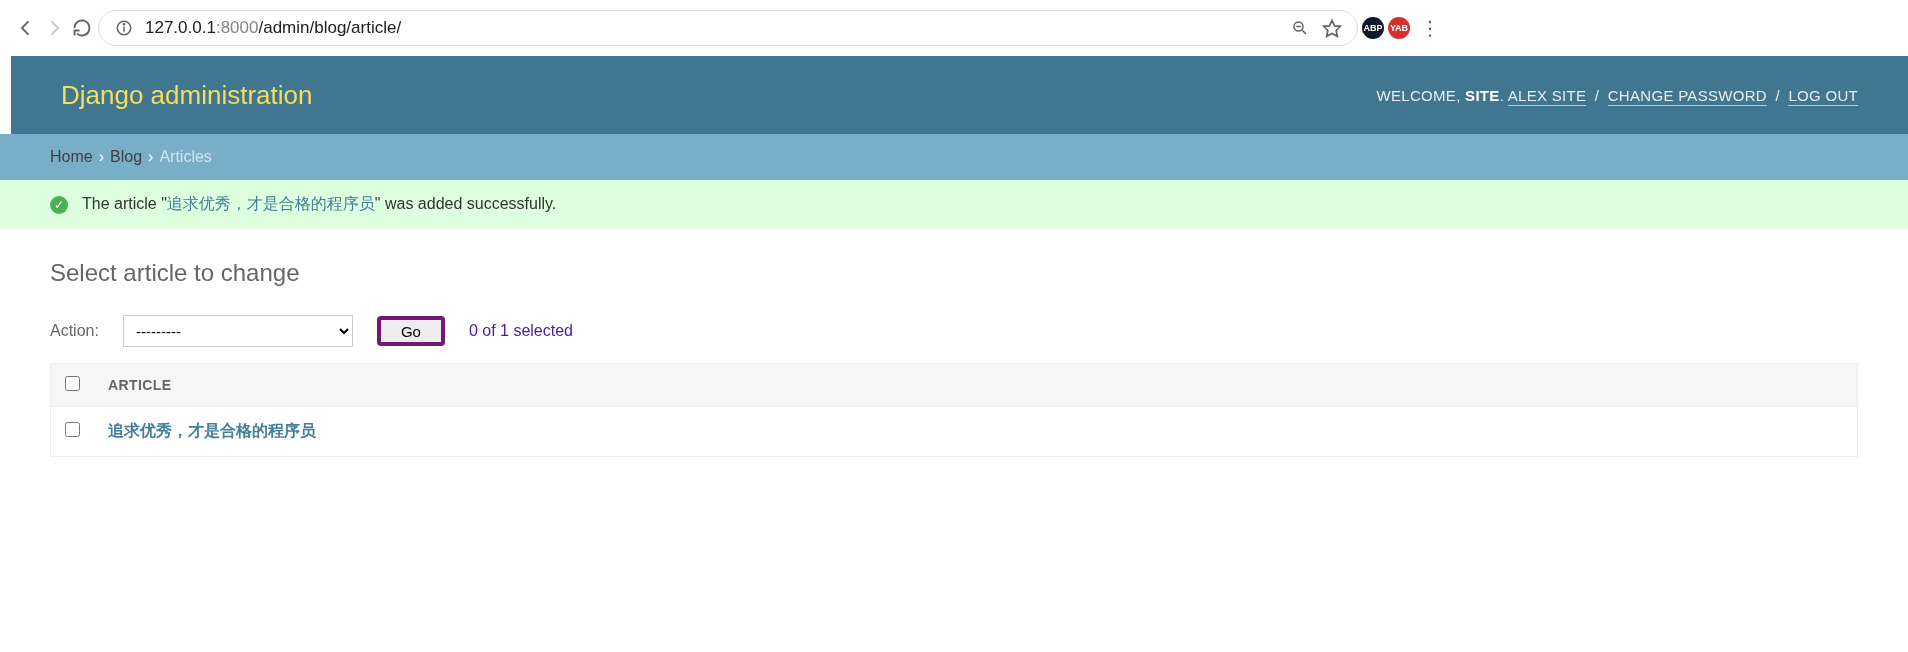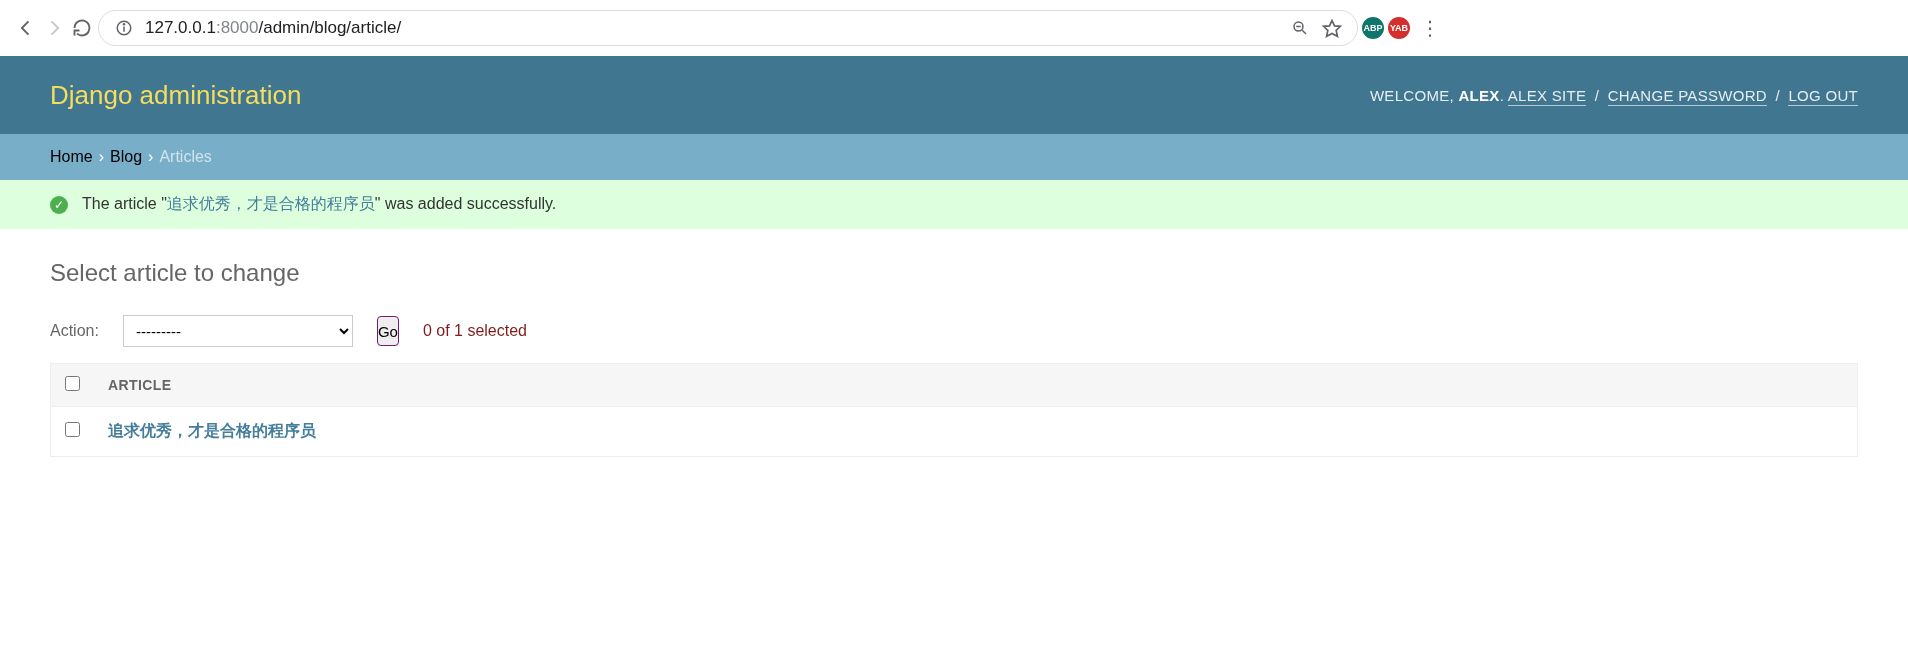--- a/index.html
+++ b/index.html
@@ -6,55 +6,55 @@
   body { font-family: "Helvetica Neue", Arial, sans-serif; font-size: 14px; color: #333; background: #fff; width: 1908px; }
 
   
   .browser-chrome { display: flex; align-items: center; height: 56px; padding: 0 14px; gap: 4px; background: #fff; }
   .nav-arrow, .reload-btn { width: 24px; height: 24px; display: flex; align-items: center; justify-content: center; cursor: pointer; color: #5f6368; }
   .nav-arrow.disabled { color: #c4c7cc; }
   .url-bar { flex: 1; display: flex; align-items: center; height: 36px; border: 1px solid #dadce0; border-radius: 18px; padding: 0 14px; gap: 10px; max-width: 1260px; }
   .url-text { flex: 1; font-size: 17px; color: #202124; }
   .url-text .host-port { color: #80868b; }
   .chrome-icon { width: 22px; height: 22px; display: flex; align-items: center; justify-content: center; color: #5f6368; }
-  .ext-badge { width: 22px; height: 22px; border-radius: 50%; background: #0f766e; color: #fff; font-size: 9px; font-weight: bold; display: flex; align-items: center; justify-content: center; }
+  .ext-badge { width: 22px; height: 22px; border-radius: 50%; background: #0f172a; color: #fff; font-size: 9px; font-weight: bold; display: flex; align-items: center; justify-content: center; }
   .ext-badge.y { background: #d32f2f; }
   .kebab { font-size: 20px; color: #5f6368; cursor: pointer; padding: 0 6px; }
 
   
-  .dj-header { background: #417690; color: #fff; height: 78px; display: flex; align-items: center; justify-content: space-between; padding: 0 50px 0 50px; }
+  .dj-header { background: #417690; color: #fff; height: 78px; display: flex; align-items: center; justify-content: space-between; padding: 0 50px 0 50px; margin-left: 11px; }
   .dj-title { color: #f5dd5d; font-size: 26px; font-weight: 400; }
   .dj-user { font-size: 15px; color: #e6eef3; letter-spacing: 0.3px; }
   .dj-user a { color: #e6eef3; text-decoration: none; border-bottom: 1px solid rgba(230,238,243,0.7); padding-bottom: 1px; cursor: pointer; }
   .dj-user .sep { margin: 0 4px; }
   .dj-user .username { font-weight: bold; color: #fff; }
 
   
   .breadcrumbs { background: #79aec8; color: #c4dce8; height: 46px; display: flex; align-items: center; padding: 0 50px; font-size: 16px; }
-  .breadcrumbs a { color: #000000; text-decoration: none; cursor: pointer; }
+  .breadcrumbs a { color: #404040; text-decoration: none; cursor: pointer; }
   .breadcrumbs .bsep { margin: 0 6px; color: #fff; }
   .breadcrumbs .current { color: #d1e4ee; }
 
   
   .messagelist { background: #dfd; color: #333; padding: 14px 50px; font-size: 16px; display: flex; align-items: center; gap: 14px; }
   .success-icon { width: 18px; height: 18px; border-radius: 50%; background: #4caf50; color: #fff; display: flex; align-items: center; justify-content: center; font-size: 12px; }
   .messagelist .obj-link { color: #447e9b; text-decoration: none; cursor: pointer; }
 
   
   .content { padding: 30px 50px; position: relative; }
   .content-header { display: flex; justify-content: space-between; align-items: center; margin-bottom: 28px; }
   .content-header h1 { font-size: 24px; font-weight: 400; color: #666; }
   .add-button { background: #999; color: #fff; padding: 8px 20px; border-radius: 24px; font-size: 15px; letter-spacing: 0.5px; display: flex; align-items: center; gap: 8px; cursor: pointer; border: none; }
   .add-button .plus { font-size: 18px; line-height: 1; }
 
   
   .actions { display: flex; align-items: center; gap: 24px; margin-bottom: 16px; color: #666; font-size: 16px; }
   .actions select { height: 32px; font-size: 15px; padding: 2px 8px; min-width: 230px; border: 1px solid #ccc; background: #fff; }
-  .actions .go { height: 30px; padding: 2px 0; font-size: 15px; border: 1px solid #701a75; background: #eee; border-radius: 4px; cursor: pointer; }
-  .actions .sel-count { color: #7f1d1d; }
+  .actions .go { height: 30px; padding: 2px 20px; font-size: 15px; border: 4px solid #701a75; background: #eee; border-radius: 4px; cursor: pointer; }
+  .actions .sel-count { color: #4c1d95; }
 
   
   table.results { width: 100%; border-collapse: collapse; border: 1px solid #eee; }
   table.results thead th { background: #f6f6f6; text-align: left; padding: 12px 14px; font-size: 14px; color: #666; font-weight: 600; letter-spacing: 0.4px; border-bottom: 1px solid #eee; }
   table.results thead th.checkbox-col { width: 40px; }
   table.results tbody td { padding: 14px 14px; border-bottom: 1px solid #eee; font-size: 16px; }
   table.results tbody td a { color: #447e9b; font-weight: 600; text-decoration: none; cursor: pointer; }
   table.results input[type=checkbox] { width: 15px; height: 15px; }
 
   .paginator { padding: 10px 4px; font-size: 16px; color: #333; }
@@ -104,21 +104,21 @@
     </span>
   </div>
   <div class="ext-badge">ABP</div>
   <div class="ext-badge y">YAB</div>
   <div class="kebab">⋮</div>
 </div>
 
 <div class="dj-header">
   <div class="dj-title">Django administration</div>
   <div class="dj-user">
-    <span>WELCOME, </span><span class="username">ALEX</span>.
+    <span>WELCOME, </span><span class="username">SITE</span>.
     <a>ALEX SITE</a>
     <span class="sep">/</span>
     <a>CHANGE PASSWORD</a>
     <span class="sep">/</span>
     <a>LOG OUT</a>
   </div>
 </div>
 
 <div class="breadcrumbs">
   <a>Home</a>

